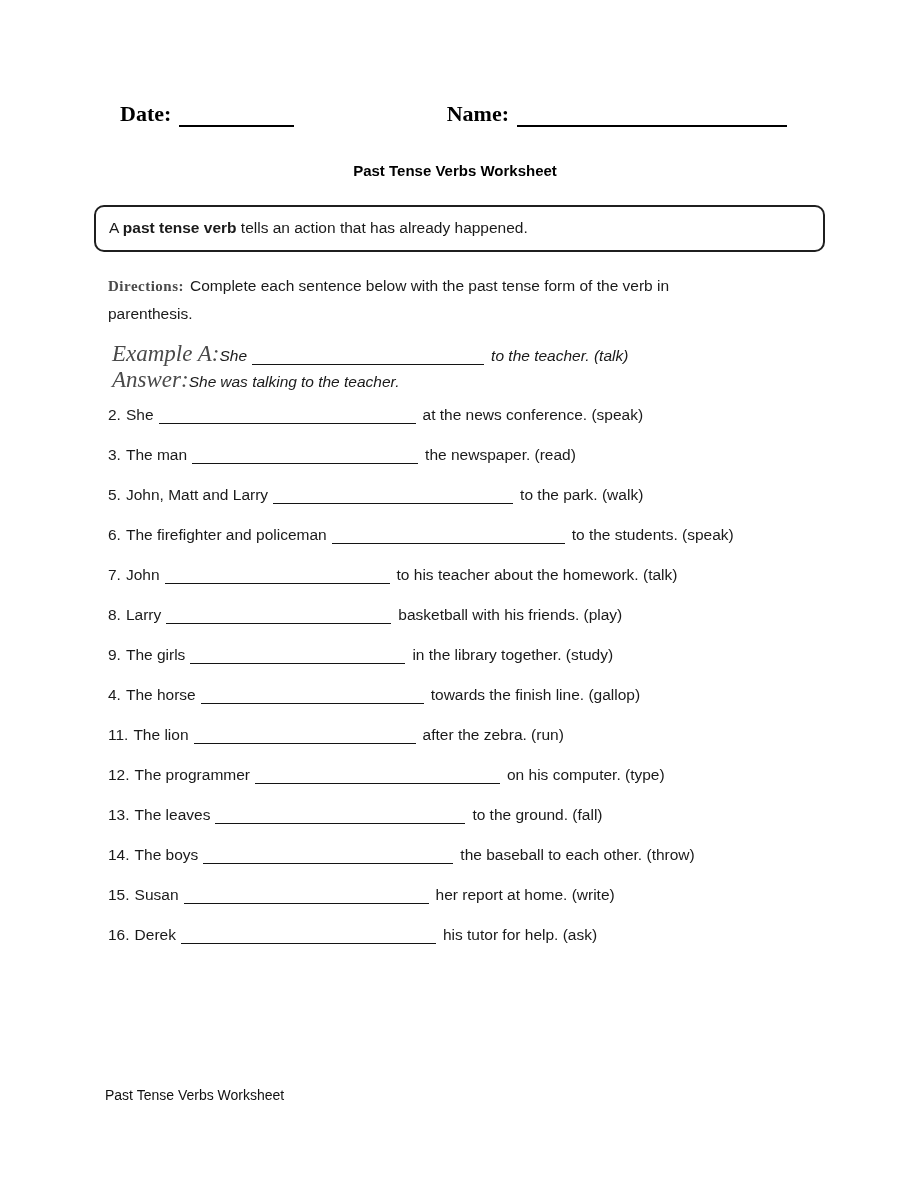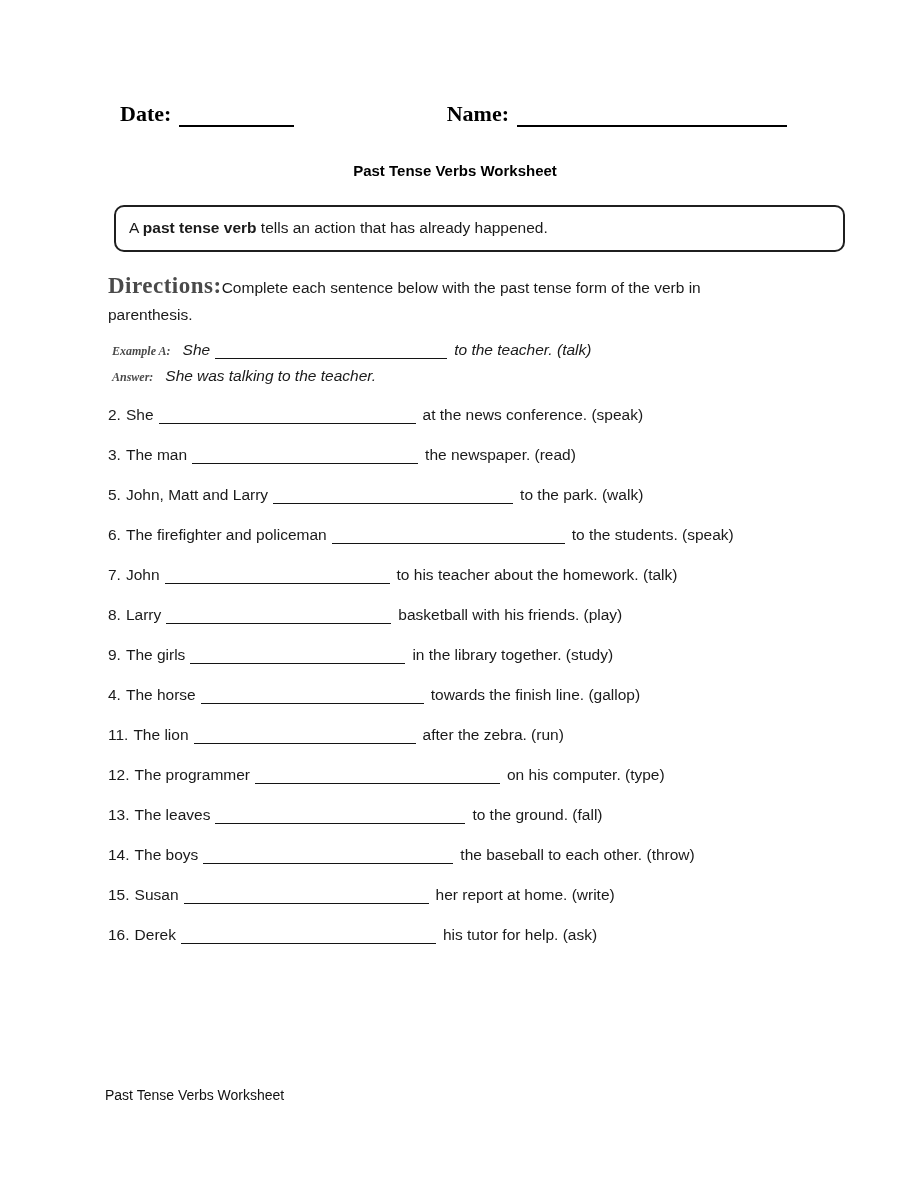--- a/index.html
+++ b/index.html
@@ -50,21 +50,21 @@
     text-align: center;
     font-size: 15px;
     font-weight: bold;
     color: #000;
   }
 
   
   .def-box {
     position: absolute;
     top: 205px;
-    left: 114px;
+    left: 94px;
     width: 731px;
     height: 47px;
     border: 2px solid #1f1f1f;
     border-radius: 10px;
     padding: 12px 13px;
     font-size: 15.5px;
   }
   .def-box b { font-weight: bold; }
 
   
@@ -72,42 +72,43 @@
     position: absolute;
     top: 272px;
     left: 108px;
     width: 648px;
     font-size: 15.5px;
     line-height: 27px;
   }
   .dir-label {
     font-family: "Liberation Serif", serif;
     font-weight: bold;
-    font-size: 23px;
+    font-size: 15px;
     color: #4a4a4a;
     letter-spacing: 0.5px;
+    margin-right: 6px;
   }
 
   
   .example-line, .answer-line {
     position: absolute;
     left: 112px;
     white-space: nowrap;
     font-size: 15.5px;
     font-style: italic;
   }
   .example-line { top: 341px; }
   .answer-line  { top: 367px; }
   .ex-label {
     font-family: "Liberation Serif", serif;
-    font-weight: bold;
+    font-weight: normal;
     font-style: italic;
-    font-size: 12px;
+    font-size: 23px;
     color: #4a4a4a;
-    margin-right: 12px;
+    margin-right: 0;
   }
   .underlined { margin: 0 4px; }
 
   
   .blank {
     display: inline-block;
     height: 1em;
     border-bottom: 1.6px solid #141414;
     vertical-align: -4px;
     margin: 0 7px 0 5px;

